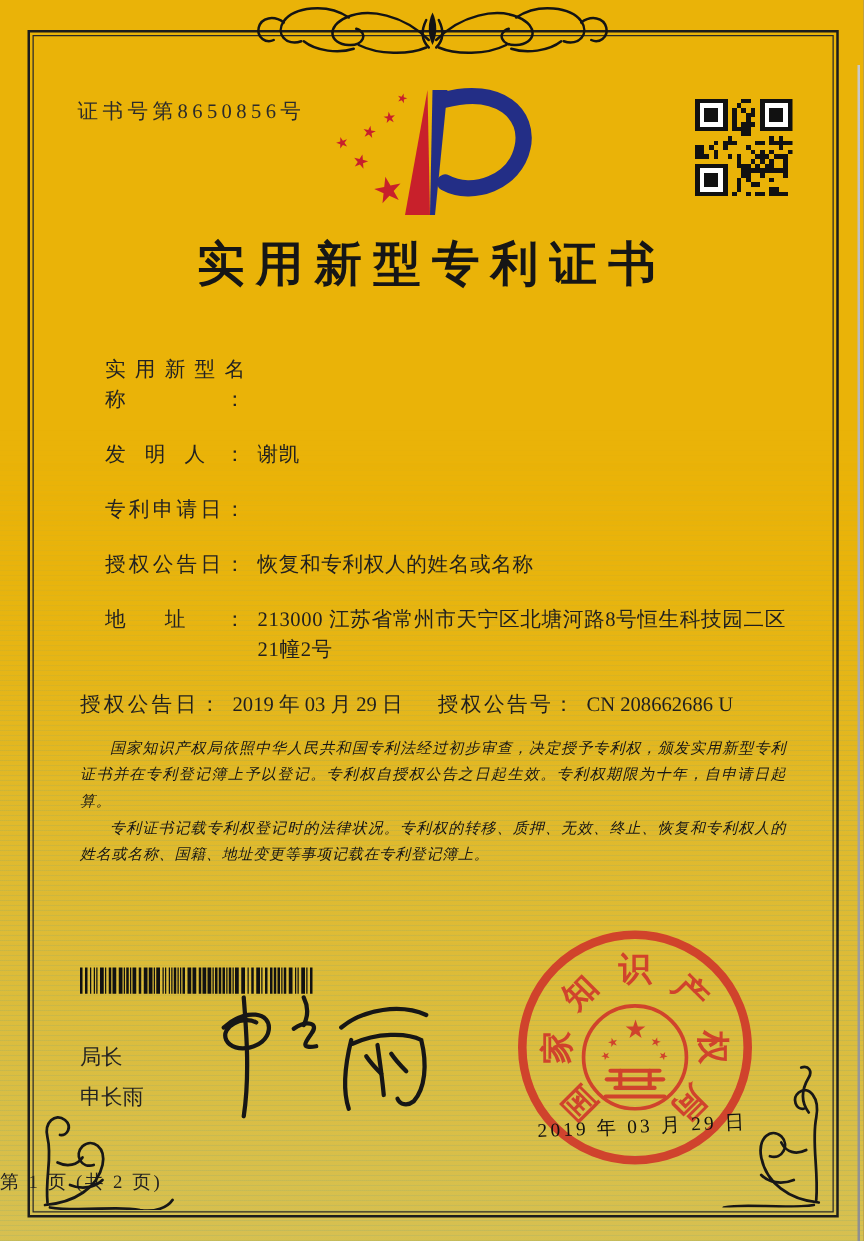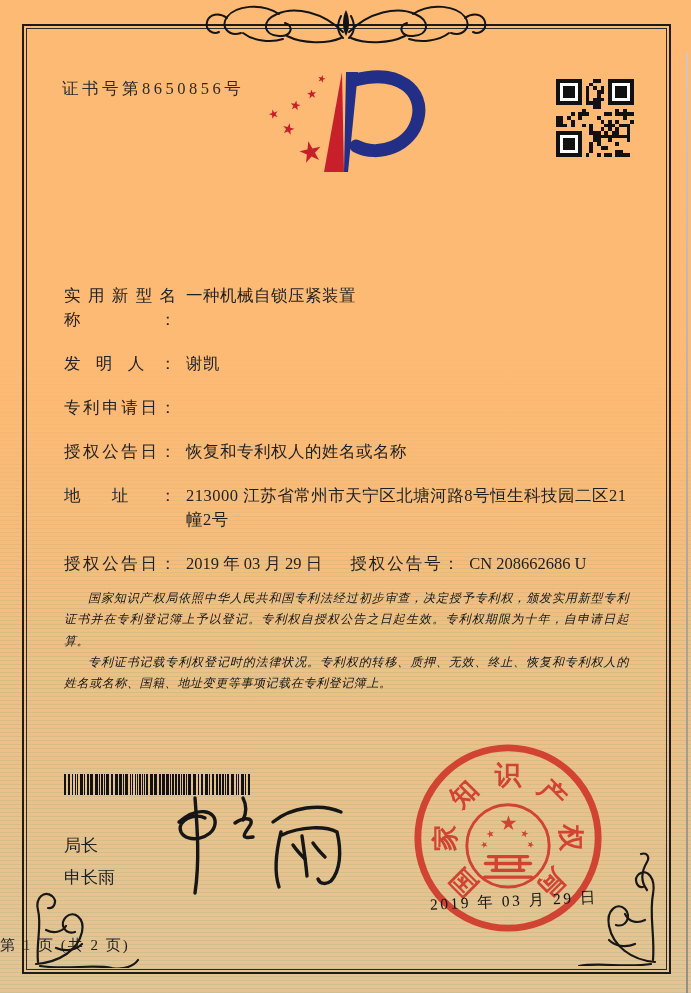--- a/index.html
+++ b/index.html
@@ -1,18 +1,18 @@
 <!DOCTYPE html>
 <html><head>
 <meta charset="utf-8">
 <style>
   html,body{margin:0;padding:0;background:#888;}
   .page{
     position:relative; width:691px; height:993px; margin:0 auto;
-    background:#fdba74; overflow:hidden;
+    background:#eab308; overflow:hidden;
     font-family:"Liberation Serif","DejaVu Serif",serif; color:#1f1f1f;
   }
   .guilloche{
     position:absolute; left:0; right:0; top:340px; bottom:0; pointer-events:none;
     background:
       repeating-linear-gradient(0deg, rgba(105,160,138,.16) 0 1px, rgba(0,0,0,0) 1px 4px),
       linear-gradient(to bottom, rgba(190,220,206,0), rgba(183,214,199,.38));
     -webkit-mask-image:linear-gradient(to bottom, transparent, #000 45%);
     mask-image:linear-gradient(to bottom, transparent, #000 45%);
   }
@@ -21,21 +21,21 @@
   .frame-inner{position:absolute; inset:2px; border:1px solid #2a2a2a;}
   .photo-edge{position:absolute; right:3px; top:52px; bottom:0; width:2px;
     background:linear-gradient(to bottom,#c9c9c9,#8f8f8f);}
   .cert-no{position:absolute; left:62px; top:78px; font-size:16.5px; letter-spacing:3.5px; color:#2b2b2b;}
   .logo{position:absolute; left:260px; top:66px;}
   .qr{position:absolute; left:556px; top:79px;}
   .title{position:absolute; left:0; right:0; top:186px; margin:0; text-align:center;
     font-size:38px; font-weight:700; letter-spacing:9px; color:#161616;}
   .body-block{position:absolute; left:64px; right:62px; top:284px; font-size:16.5px;}
   .row{display:flex; margin-bottom:20px; line-height:24px;}
-  .row .label{width:112px; flex:none; text-align:justify; text-align-last:justify; color:#222;}
+  .row .label{width:112px; flex:none; text-align:justify; text-align-last:justify; color:#222;margin-left:20px;}
   .row .value{flex:1; margin-left:10px; letter-spacing:.5px;}
   .grant-row{display:flex; line-height:24px; margin-bottom:6px;}
   .grant-left{display:flex;}
   .grant-left .label{width:112px; text-align:justify; text-align-last:justify;}
   .grant-left .value{margin-left:10px;}
   .grant-right{display:flex; margin-left:28px;}
   .grant-right .label{letter-spacing:2px;}
   .grant-right .value{margin-left:8px;}
   .paras{margin-top:12px;}
   .paras p{margin:0; text-indent:2em; font-size:12px; font-style:italic;
@@ -204,25 +204,25 @@
       <rect x="1" y="1" width="5" height="5" fill="#fff"></rect>
       <rect x="2" y="2" width="3" height="3" fill="#111"></rect>
       <rect x="14" y="0" width="7" height="7" fill="#111"></rect>
       <rect x="15" y="1" width="5" height="5" fill="#fff"></rect>
       <rect x="16" y="2" width="3" height="3" fill="#111"></rect>
       <rect x="0" y="14" width="7" height="7" fill="#111"></rect>
       <rect x="1" y="15" width="5" height="5" fill="#fff"></rect>
       <rect x="2" y="16" width="3" height="3" fill="#111"></rect>
     </svg>
 
+  <h1 class="title">实用新型专利证书</h1>
 
   <div class="body-block">
     <div class="row">
       <span class="label">实用新型名称：</span>
-      <span class="value">一种机械自锁压紧装置</span>
     </div>
     <div class="row">
       <span class="label">发明人：</span>
       <span class="value">谢凯</span>
     </div>
     <div class="row">
       <span class="label">专利申请日：</span>
     </div>
     <div class="row">
       <span class="label">授权公告日：</span>

